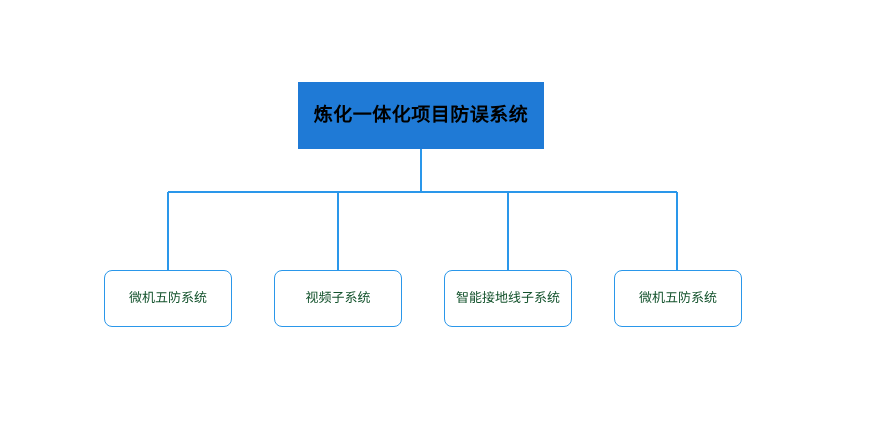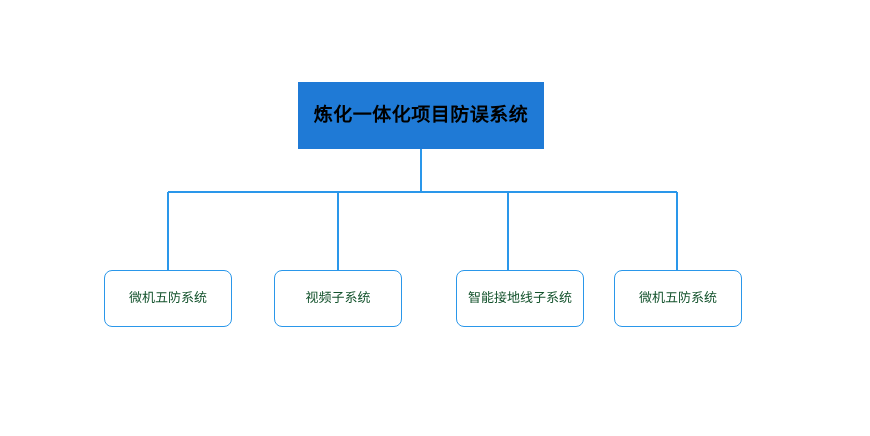--- a/index.html
+++ b/index.html
@@ -66,21 +66,21 @@
   }
   .child-label {
     color: #14532d;
     font-size: 13px;
     font-weight: normal;
     line-height: 1.25;
     white-space: nowrap;
   }
   .child-0 { left: 104px; }
   .child-1 { left: 274px; }
-  .child-2 { left: 444px; margin-left: 12px; }
+  .child-2 { left: 444px; }
   .child-3 { left: 614px; }
 </style>
 </head>
 <body>
 
 <div id="canvas">
 
   <svg id="connectors" viewBox="0 0 870 436" width="870" height="436" xmlns="http://www.w3.org/2000/svg">
 
     <line x1="421" y1="149" x2="421" y2="192" stroke="#2a97ea" stroke-width="2" shape-rendering="crispEdges"></line>

